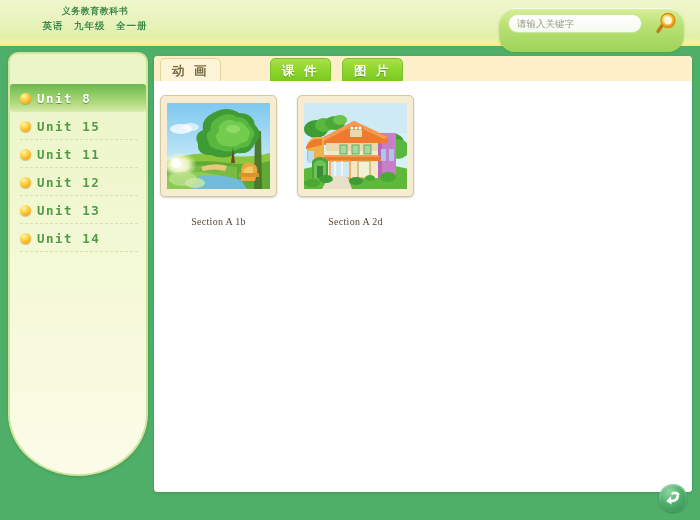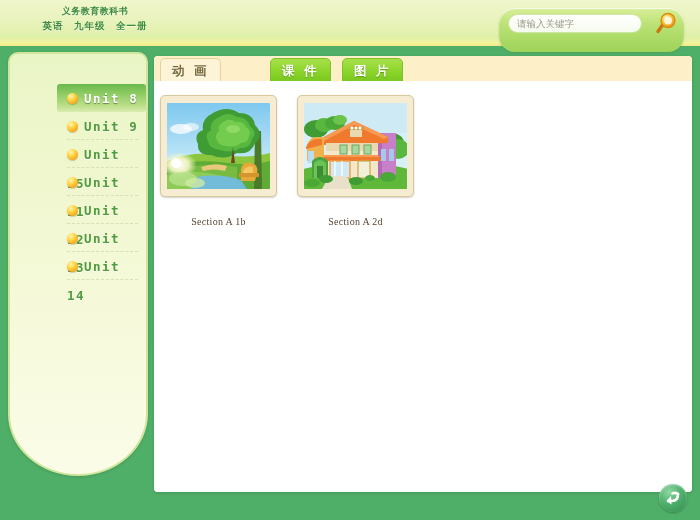--- a/index.html
+++ b/index.html
@@ -115,21 +115,20 @@
     left: 0; top: 30px;
     width: 136px;
   }
   .unit-item {
     position: relative;
     height: 28px;
     line-height: 28px;
     padding-left: 10px;
     cursor: pointer;
     box-sizing: border-box;
-    margin-left: 47px;
   }
   .unit-item::after {
     content: "";
     position: absolute;
     left: 10px; right: 8px; bottom: 0;
     height: 1px;
     border-bottom: 1px dashed #cfd9a6;
     opacity: .75;
   }
   .unit-item.active {
@@ -287,23 +286,20 @@
           <circle cx="13" cy="8.5" r="4" fill="#fdfbe8" opacity="0.9"></circle>
         </svg>
       </button>
     </div>
   </div>
 
   <div class="sidebar">
     <div class="unit-list">
       <div class="unit-item active">
         <span class="unit-dot"></span><span class="unit-label">Unit 8</span>
-      </div>
-      <div class="unit-item">
-        <span class="unit-dot"></span><span class="unit-label">Unit 9</span>
       </div>
       <div class="unit-item">
         <span class="unit-dot"></span><span class="unit-label">Unit 15</span>
       </div>
       <div class="unit-item">
         <span class="unit-dot"></span><span class="unit-label">Unit 11</span>
       </div>
       <div class="unit-item">
         <span class="unit-dot"></span><span class="unit-label">Unit 12</span>
       </div>

